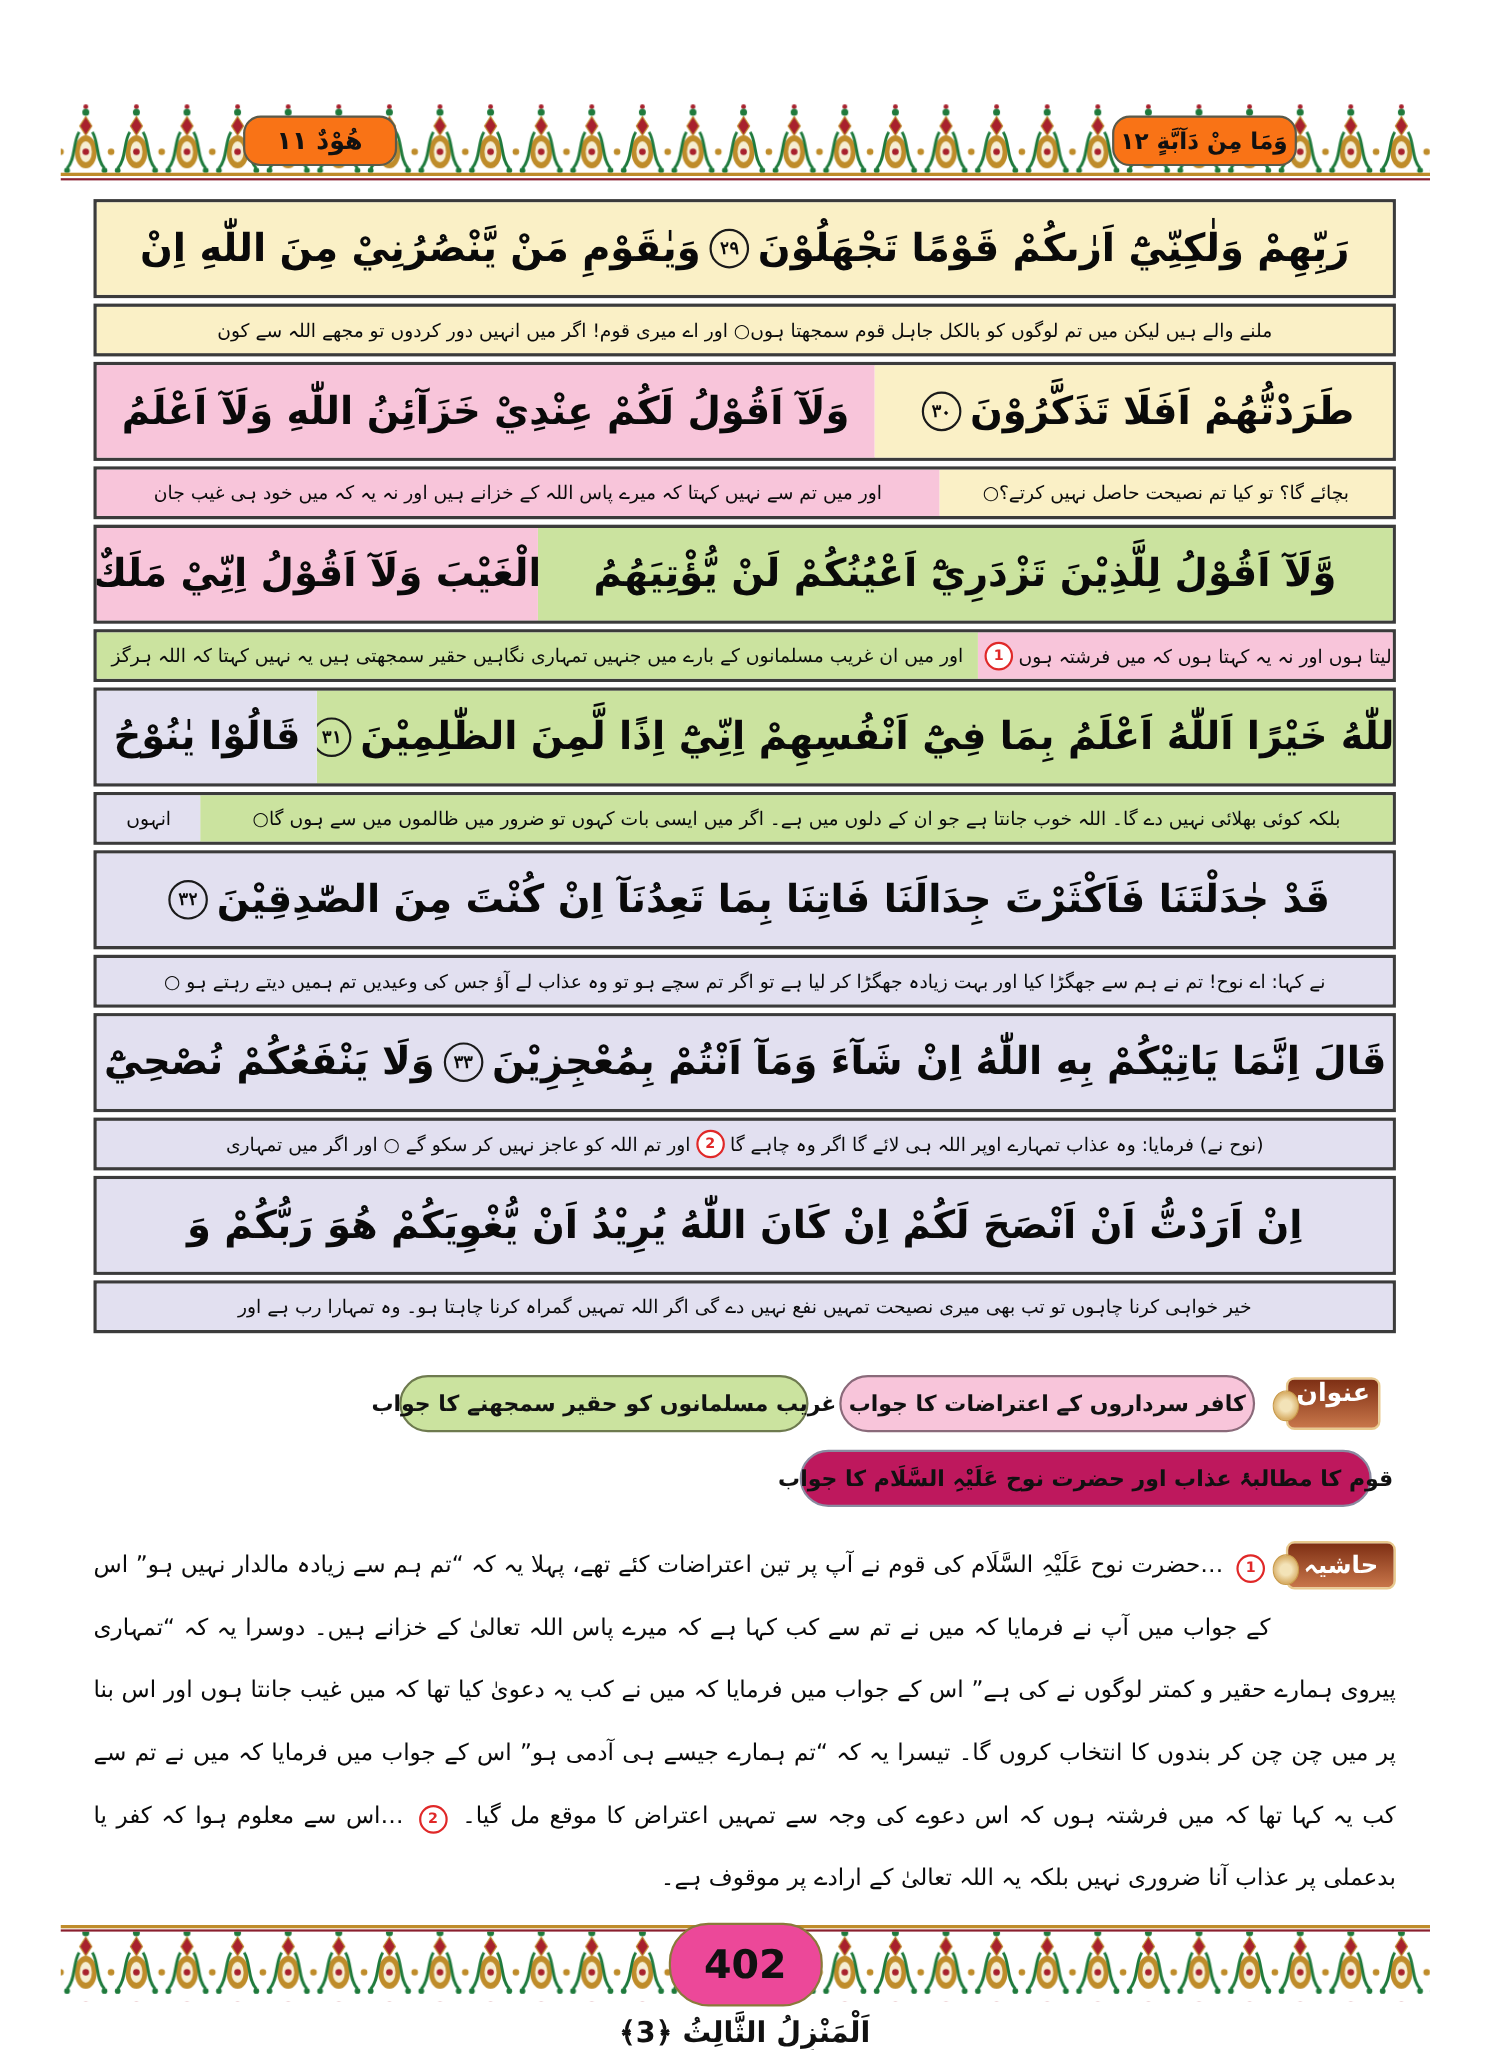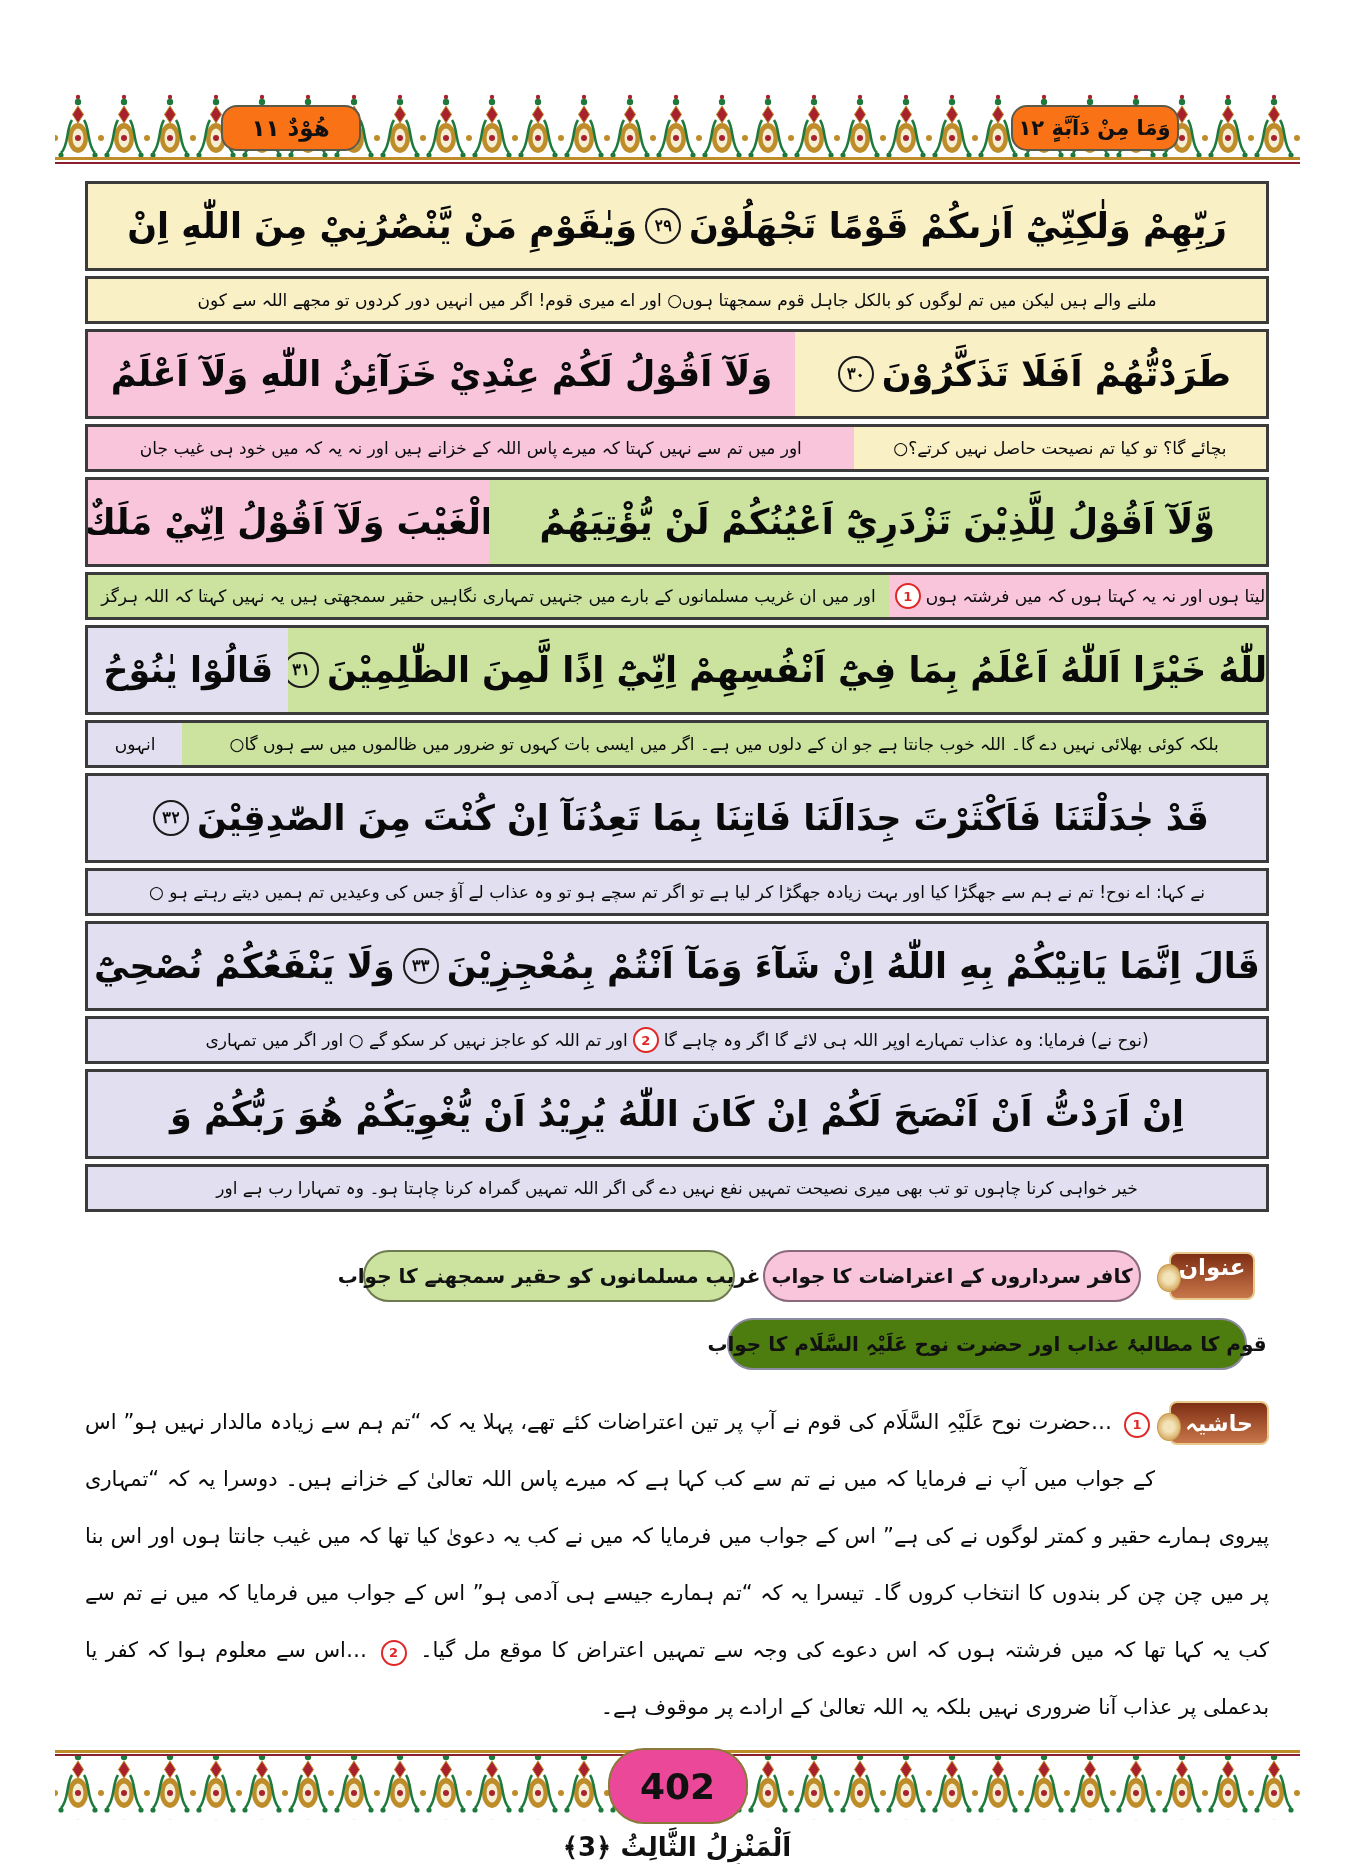--- a/index.html
+++ b/index.html
@@ -35,21 +35,21 @@
   .fnref{display:inline-flex;align-items:center;justify-content:center;flex:0 0 auto;
          width:22px;height:22px;border:2px solid #e02828;border-radius:50%;
          color:#e02828;font-size:13px;font-weight:bold;margin:0 5px;background:#fff;}
   
   .headings-row{display:flex;align-items:center;margin-top:38px;height:52px;gap:28px;
                 padding-right:14px;}
   .pill{display:flex;align-items:center;justify-content:center;height:52px;border-radius:26px;
         font-size:20px;font-weight:bold;color:#111;box-sizing:border-box;white-space:nowrap;}
   .pill-pink{width:378px;background:#f8c5da;border:2px solid #8a6a7a;}
   .pill-green{width:372px;background:#cbe39f;border:2px solid #6e7a4f;}
-  .pill-lavender{width:520px;background:#4d7c0f;border:2px solid #8a8aa0;}
+  .pill-lavender{width:520px;background:#be185d;border:2px solid #8a8aa0;}
   .lavender-row{display:flex;margin-top:16px;height:50px;padding-right:22px;}
   .title-badge{position:relative;display:flex;align-items:flex-start;justify-content:center;
         width:86px;height:48px;border-radius:8px;color:#fff;font-size:23px;font-weight:bold;
         background:linear-gradient(#7e2f14,#c8764a);border:2px solid #e8c98e;box-sizing:border-box;}
   .badge-flourish{position:absolute;left:-14px;top:10px;width:22px;height:26px;border-radius:50%;
         background:radial-gradient(circle at 50% 50%, #f3e3b8 30%, #d9b06a 70%);
         border:1px solid #c89a4a;}
   
   .footnotes{margin-top:26px;direction:rtl;text-align:justify;font-size:21px;color:#0a0a0a;
              line-height:57px;}

